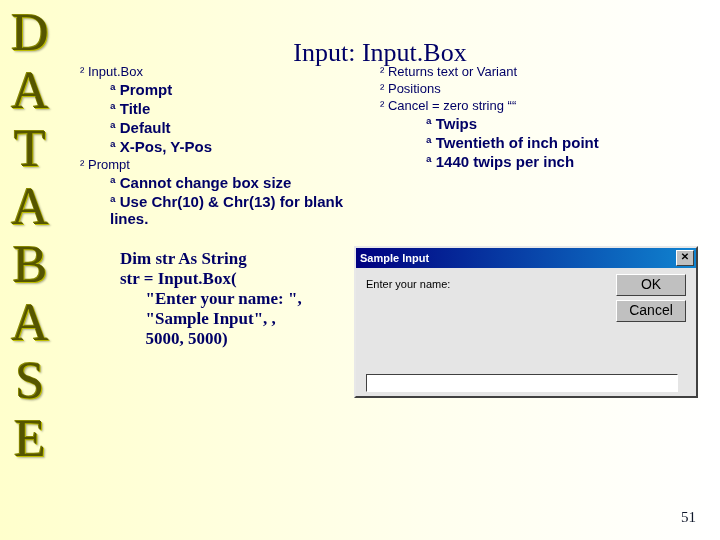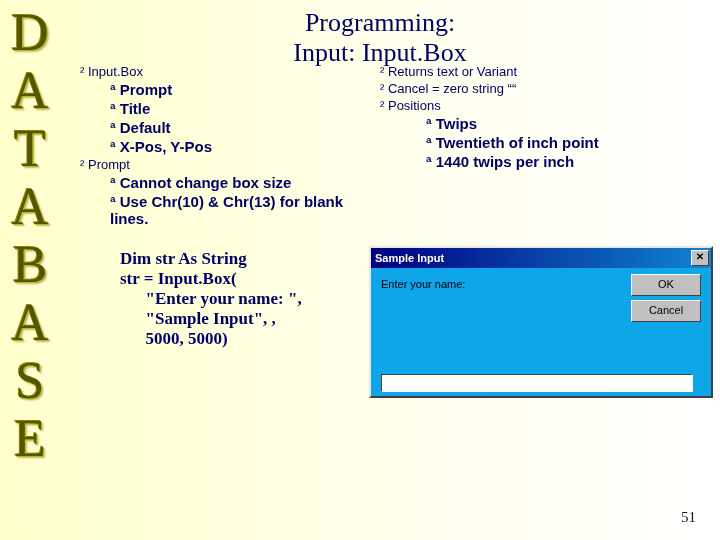--- a/index.html
+++ b/index.html
@@ -89,25 +89,25 @@
     font-size: 17px;
     font-weight: bold;
     color: #000066;
     margin-top: 22px;
     margin-left: 40px;
     line-height: 20px;
     white-space: pre;
   }
   .dialog {
     position: absolute;
-    left: 369px;
+    left: 354px;
     top: 246px;
     width: 340px;
     height: 148px;
-    background: #0ea5e9;
+    background: #e5e5e5;
     border-top: 2px solid #e8e8e8;
     border-left: 2px solid #e8e8e8;
     border-right: 2px solid #404040;
     border-bottom: 2px solid #404040;
     font-family: "MS Sans Serif", Arial, sans-serif;
   }
   .dialog-titlebar {
     background: linear-gradient(to right, #000080, #1084d0);
     height: 18px;
     display: flex;
@@ -150,21 +150,21 @@
   .dialog-btn {
     position: absolute;
     right: 10px;
     width: 68px;
     height: 20px;
     background: #c0c0c0;
     border-top: 1px solid #fff;
     border-left: 1px solid #fff;
     border-right: 1px solid #404040;
     border-bottom: 1px solid #404040;
-    font-size: 11px;
+    font-size: 14px;
     text-align: center;
     line-height: 18px;
     color: black;
   }
   .dialog-input {
     position: absolute;
     left: 10px;
     bottom: 10px;
     width: 312px;
     height: 18px;
@@ -194,21 +194,21 @@
   <div class="sidebar-letter">A</div>
   <div class="sidebar-letter">T</div>
   <div class="sidebar-letter">A</div>
   <div class="sidebar-letter">B</div>
   <div class="sidebar-letter">A</div>
   <div class="sidebar-letter">S</div>
   <div class="sidebar-letter">E</div>
 </div>
 
 <div class="title">
-  <span>Programming:</span><br>
+  <br>
   <span>Input:  Input.Box</span>
 </div>
 
 <div class="content">
 
   <div class="col-left">
     <div class="bullet1"><span class="mark">²</span> <span>Input.Box</span></div>
     <div class="bullet2"><span>ª</span> <span>Prompt</span></div>
     <div class="bullet2"><span>ª</span> <span>Title</span></div>
     <div class="bullet2"><span>ª</span> <span>Default</span></div>
@@ -219,22 +219,22 @@
 
     <div class="code-block">Dim str As String
 str = Input.Box(
       "Enter your name: ",
       "Sample Input", ,
       5000, 5000)</div>
   </div>
 
   <div class="col-right">
     <div class="bullet1"><span class="mark">²</span> <span>Returns text or Variant</span></div>
+    <div class="bullet1"><span class="mark">²</span> <span>Positions</span></div>
     <div class="bullet1"><span class="mark">²</span> <span>Cancel = zero string ““</span></div>
-    <div class="bullet1"><span class="mark">²</span> <span>Positions</span></div>
     <div class="bullet3"><span>ª</span> <span>Twips</span></div>
     <div class="bullet3"><span>ª</span> <span>Twentieth of inch point</span></div>
     <div class="bullet3"><span>ª</span> <span>1440 twips per inch</span></div>
   </div>
 
 </div>
 
 <div class="dialog">
   <div class="dialog-titlebar">
     <span class="dialog-title">Sample Input</span>

